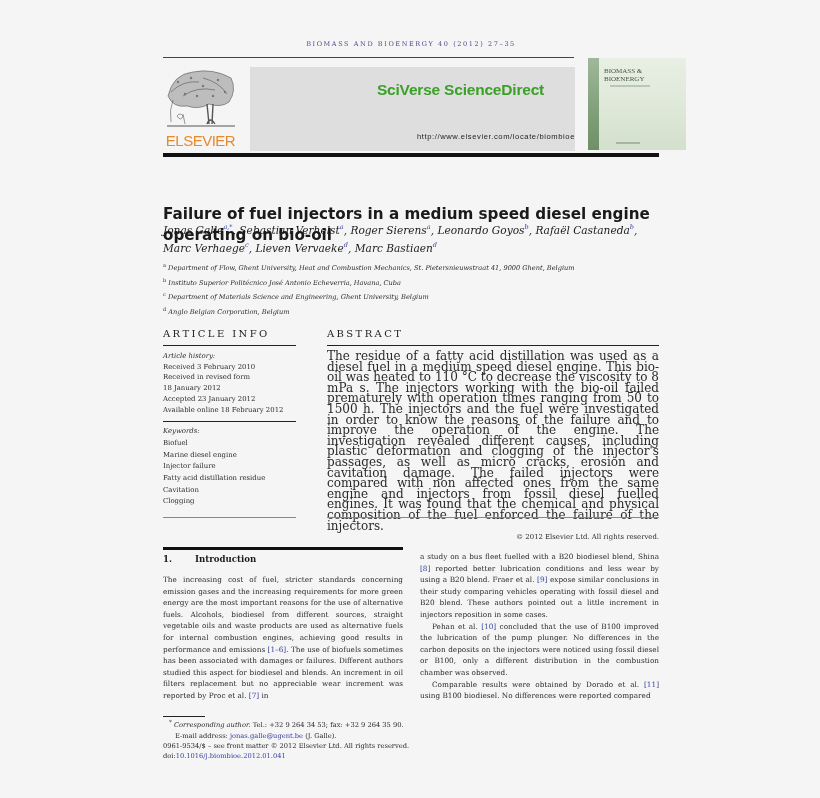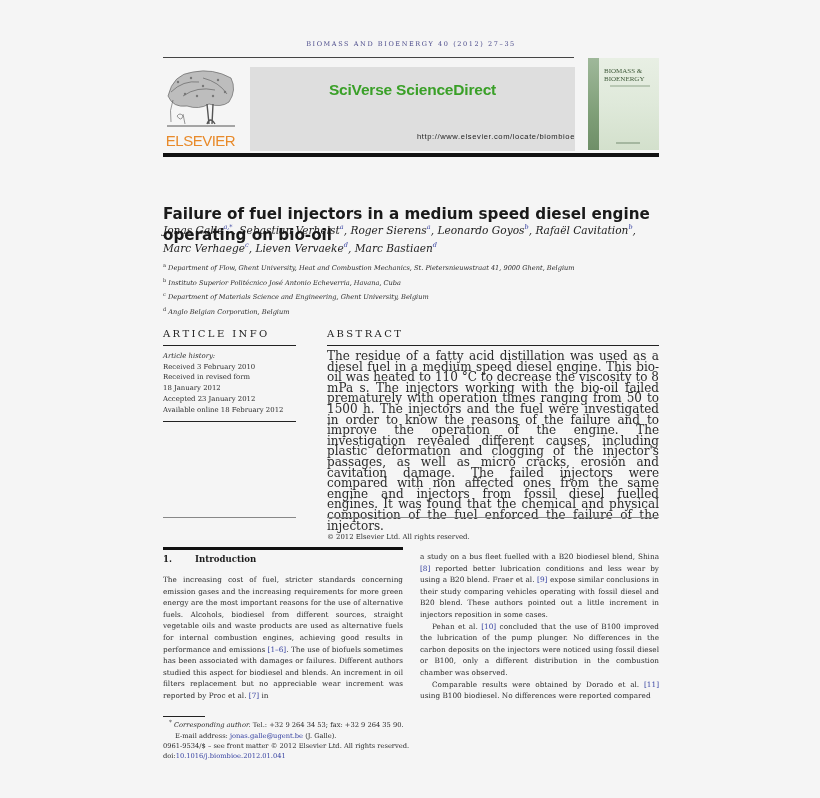--- a/index.html
+++ b/index.html
@@ -38,32 +38,33 @@
     background: #dedede;
   }
   .sd-available {
     position: absolute; top: 1px; left: 0; width: 100%; text-align: center;
     font-family: "Liberation Sans", sans-serif; font-size: 8.6px; color: #222;
   }
   .sd-available .link { color: #2b3a9a; }
   .sd-brand {
     position: absolute; top: 14px; left: 0; width: 100%; text-align: center;
     font-family: "Liberation Sans", sans-serif; font-weight: bold;
-    font-size: 15.5px; color: #3aa028; letter-spacing: -0.2px;
+    font-size: 15.5px; color: #3aa028; letter-spacing: -0.2px; padding-left: 48px;
   }
   .sd-url {
     position: absolute; top: 65px; left: 0; width: 100%; text-align: right;
     font-family: "Liberation Sans", sans-serif; font-size: 7.6px; color: #222;
     letter-spacing: 0.6px;
   }
 
   .cover {
     position: absolute; left: 588px; top: 58px; width: 71px; height: 92px;
     background: linear-gradient(180deg, #e8efe4 0%, #dfe9da 50%, #d3e0cc 100%);
     overflow: hidden;
+    padding-left: 27px;
   }
   .cover-strip {
     position: absolute; left: 0; top: 0; width: 11px; height: 92px;
     background: linear-gradient(180deg, #9fb89a, #7f9f78 60%, #6f8f68);
   }
   .cover-title {
     position: absolute; left: 16px; top: 9px; font-size: 7px; line-height: 8px;
     color: #3f5a3a; font-family: "Liberation Serif", serif;
   }
   .cover-sub { position: absolute; left: 22px; top: 27px; width: 40px; height: 2px; background: #b9c8b4; }
@@ -104,21 +105,21 @@
   .hist .hdr { font-style: italic; }
   .kw-rule { margin-top: 9px; }
   .kw { margin-top: 4px; font-size: 6.9px; line-height: 11.7px; color: #2a2a2a; }
   .kw .hdr { font-style: italic; }
 
   .abs-col .rule { margin-top: 6px; }
   .abstract-text {
     margin-top: 5px; font-size: 12px; line-height: 10.6px; color: #2a2a2a;
     text-align: justify;
   }
-  .copyright { margin-top: 1px; font-size: 6.9px; line-height: 10.6px; }
+  .copyright { margin-top: 1px; text-align: right; font-size: 6.9px; line-height: 10.6px; }
 
   .info-bottom-rule { position: absolute; left: 163px; top: 517px; width: 133px; }
   .abs-bottom-rule  { position: absolute; left: 327px; top: 517px; width: 332px; }
 
   .intro-col { position: absolute; left: 163px; top: 547px; width: 240px; }
   .intro-rule { height: 3px; background: #111; }
   .intro-heading {
     margin-top: 4px; font-size: 8.6px; font-weight: bold; color: #1a1a1a;
   }
   .intro-heading .num { display: inline-block; width: 32px; }
@@ -188,21 +189,21 @@
 
 <div class="head-rule-thick"></div>
 
 <div class="title">Failure of fuel injectors in a medium speed diesel engine operating on bio-oil</div>
 
 <div class="authors">
   <span>Jonas Galle</span><sup>a,*</sup>,
   <span>Sebastian Verhelst</span><sup>a</sup>,
   <span>Roger Sierens</span><sup>a</sup>,
   <span>Leonardo Goyos</span><sup>b</sup>,
-  <span>Rafaël Cavitation</span><sup>b</sup>,<br>
+  <span>Rafaël Castaneda</span><sup>b</sup>,<br>
   <span>Marc Verhaege</span><sup>c</sup>,
   <span>Lieven Vervaeke</span><sup>d</sup>,
   <span>Marc Bastiaen</span><sup>d</sup>
 </div>
 
 <div class="affils">
   <div><sup>a</sup> <span>Department of Flow, Ghent University, Heat and Combustion Mechanics, St. Pietersnieuwstraat 41, 9000 Ghent, Belgium</span></div>
   <div><sup>b</sup> <span>Instituto Superior Politécnico José Antonio Echeverria, Havana, Cuba</span></div>
   <div><sup>c</sup> <span>Department of Materials Science and Engineering, Ghent University, Belgium</span></div>
   <div><sup>d</sup> <span>Anglo Belgian Corporation, Belgium</span></div>
@@ -213,20 +214,29 @@
   <div class="rule"></div>
   <div class="hist">
     <div class="hdr">Article history:</div>
     <div>Received 3 February 2010</div>
     <div>Received in revised form</div>
     <div>18 January 2012</div>
     <div>Accepted 23 January 2012</div>
     <div>Available online 18 February 2012</div>
   </div>
   <div class="rule kw-rule"></div>
+  <div class="kw">
+    <div class="hdr">Keywords:</div>
+    <div>Biofuel</div>
+    <div>Marine diesel engine</div>
+    <div>Injector failure</div>
+    <div>Fatty acid distillation residue</div>
+    <div>Cavitation</div>
+    <div>Clogging</div>
+  </div>
 </div>
 
 <div class="abs-col">
   <div class="sec-label">Abstract</div>
   <div class="rule"></div>
   <div class="abstract-text">The residue of a fatty acid distillation was used as a diesel fuel in a medium speed diesel engine. This bio-oil was heated to 110 °C to decrease the viscosity to 8 mPa s. The injectors working with the bio-oil failed prematurely with operation times ranging from 50 to 1500 h. The injectors and the fuel were investigated in order to know the reasons of the failure and to improve the operation of the engine. The investigation revealed different causes, including plastic deformation and clogging of the injector's passages, as well as micro cracks, erosion and cavitation damage. The failed injectors were compared with non affected ones from the same engine and injectors from fossil diesel fuelled engines. It was found that the chemical and physical composition of the fuel enforced the failure of the injectors.</div>
   <div class="copyright">© 2012 Elsevier Ltd. All rights reserved.</div>
 </div>
 
 <div class="rule-grey info-bottom-rule"></div>

